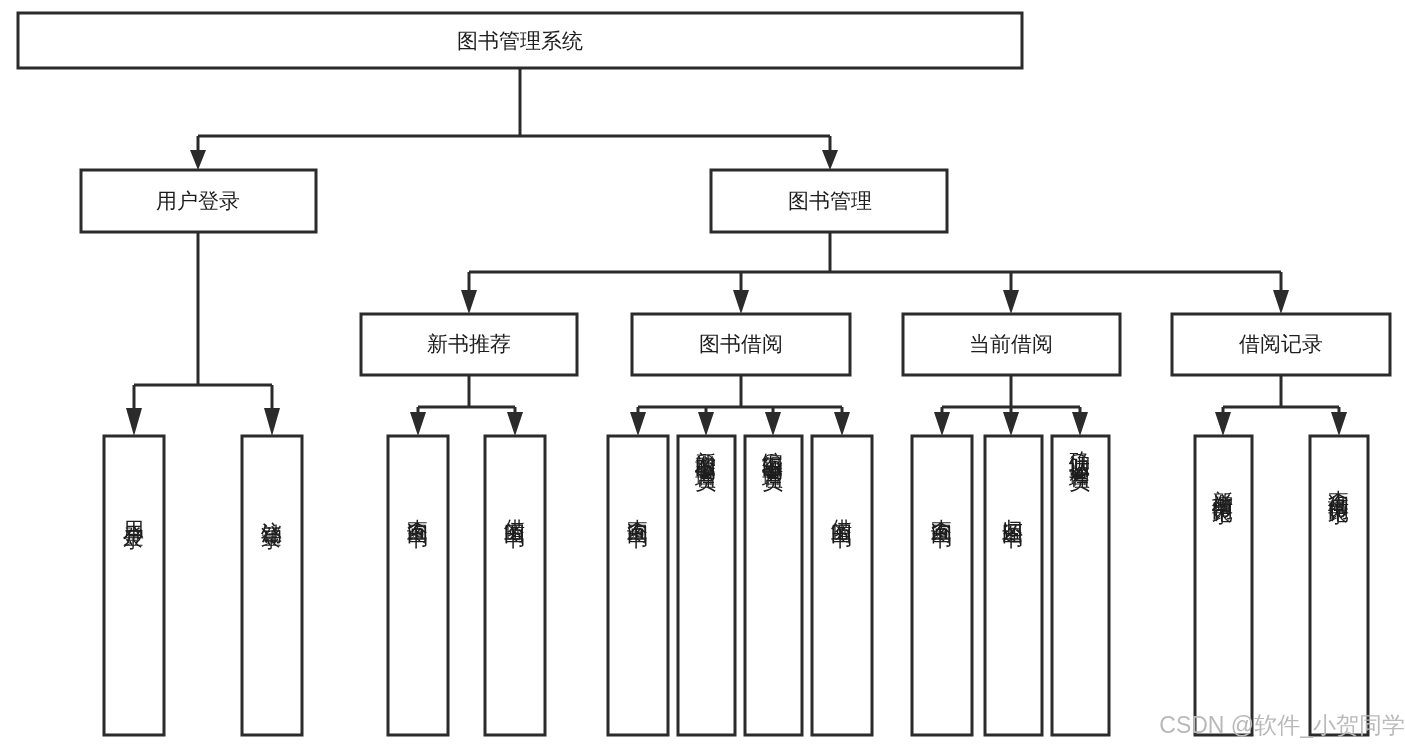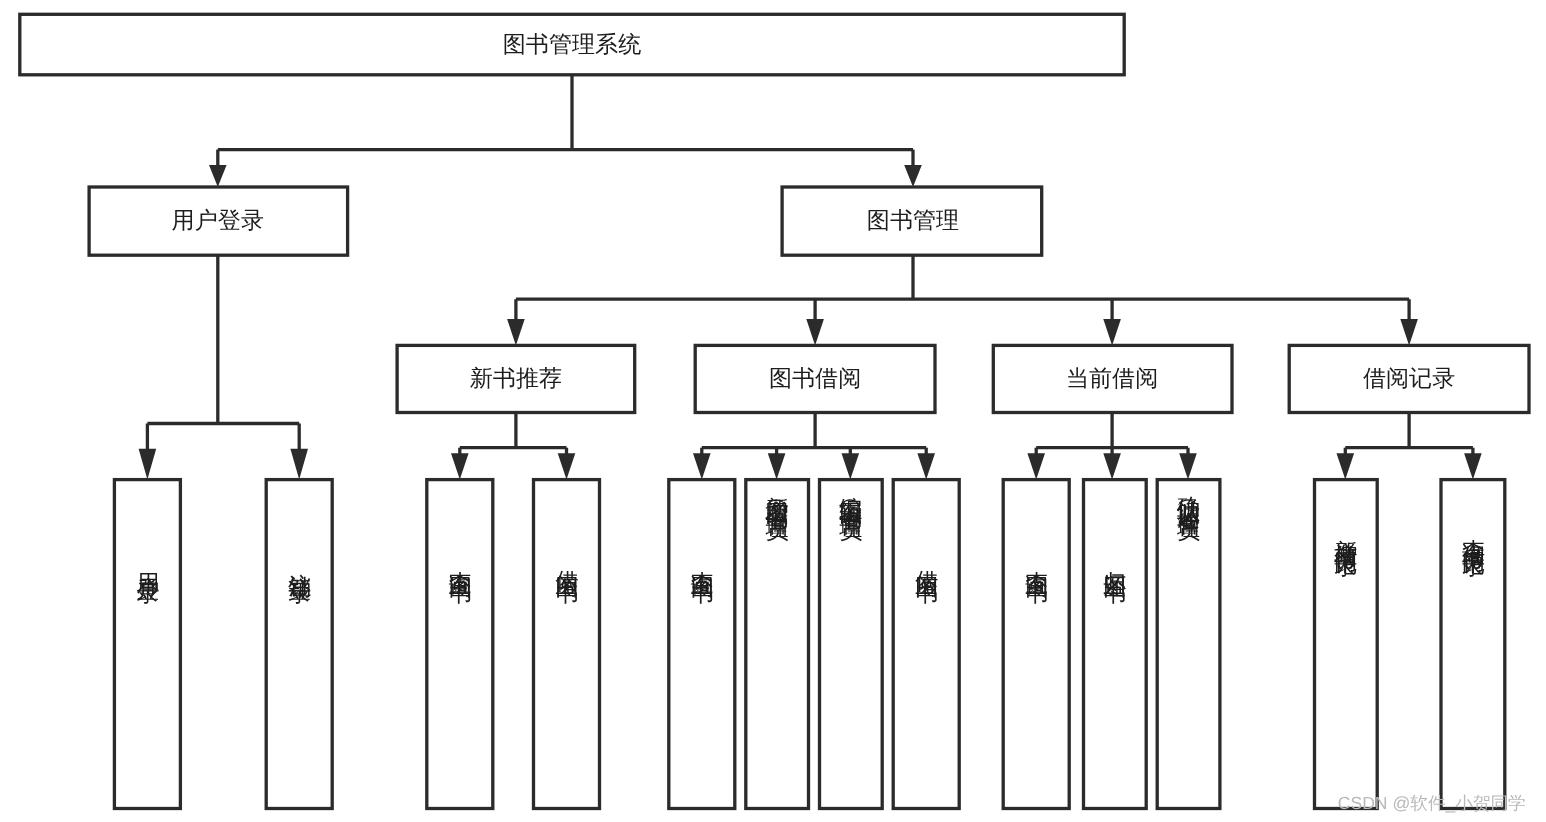--- a/index.html
+++ b/index.html
@@ -51,24 +51,24 @@
     font-family: "Liberation Sans", "DejaVu Sans", sans-serif;
     font-size: 21px;
     fill: #1d1d1d;
     writing-mode: vertical-rl;
     text-orientation: upright;
     text-anchor: middle;
     letter-spacing: 3px;
   }
   .watermark {
     position: absolute;
-    right: 18px;
+    right: 0;
     bottom: 6px;
     font-family: "Liberation Sans", "DejaVu Sans", sans-serif;
-    font-size: 16px;
+    font-size: 23px;
     color: #b9b9b9;
     white-space: nowrap;
     user-select: none;
   }
 </style>
 </head>
 <body>
 
 <div id="diagram-root">
 

